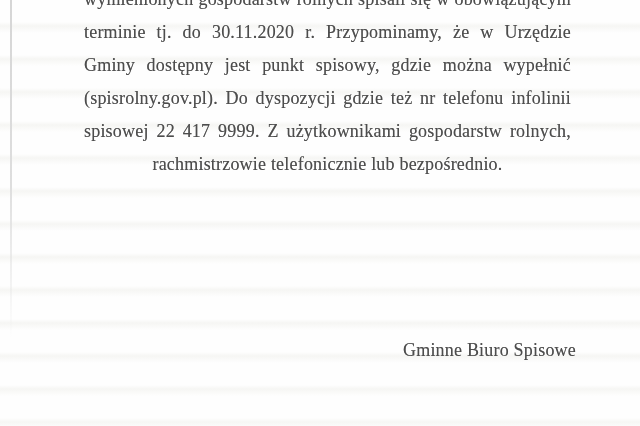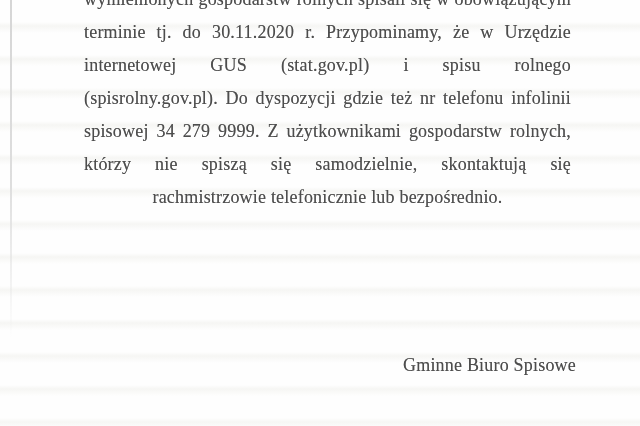--- a/index.html
+++ b/index.html
@@ -58,44 +58,43 @@
       text-align: center;
     }
     .line.j {
       white-space: normal;
       text-align: justify;
       text-align-last: justify;
     }
     .signature {
       position: absolute;
       left: 402px;
-      top: 349px;
+      top: 334px;
       width: 175px;
       text-align: center;
       color: #4d4d4d;
       font-size: 18px;
       line-height: 32px;
       letter-spacing: 0.2px;
       text-shadow: 0 0 0.5px rgba(90,90,90,0.55);
     }
   </style>
 </head>
 <body>
 
 <div class="page">
 
   <div class="scan-edge"></div>
 
   <div class="textblock">
     <div class="line j">wymienionych gospodarstw rolnych spisali się w obowiązującym</div>
     <div class="line j">terminie tj. do 30.11.2020 r. Przypominamy, że w Urzędzie</div>
-    <div class="line j">internetowej GUS (stat.gov.pl) i spisu rolnego</div>
+    <div class="line j">Gminy dostępny jest punkt spisowy, gdzie można wypełnić</div>
     <div class="line j">(spisrolny.gov.pl). Do dyspozycji gdzie też nr telefonu infolinii</div>
-    <div class="line j">spisowej 34 279 9999. Z użytkownikami gospodarstw rolnych,</div>
-    <div class="line j">którzy nie spiszą się samodzielnie, skontaktują się</div>
+    <div class="line j">spisowej 22 417 9999. Z użytkownikami gospodarstw rolnych,</div>
     <div class="line">rachmistrzowie telefonicznie lub bezpośrednio.</div>
   </div>
 
   <div class="signature">
     <div>Gminne Biuro Spisowe</div>
   </div>
 
 </div>
 
 </body></html>

